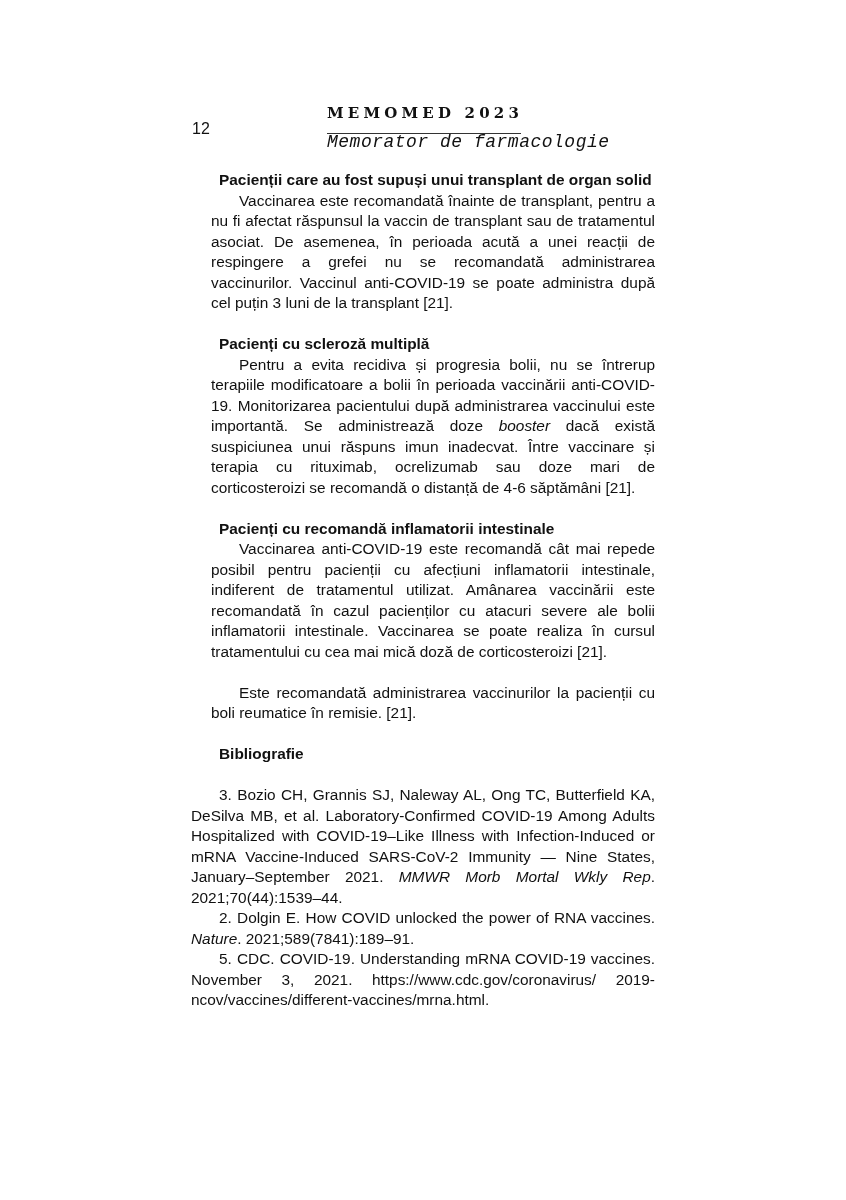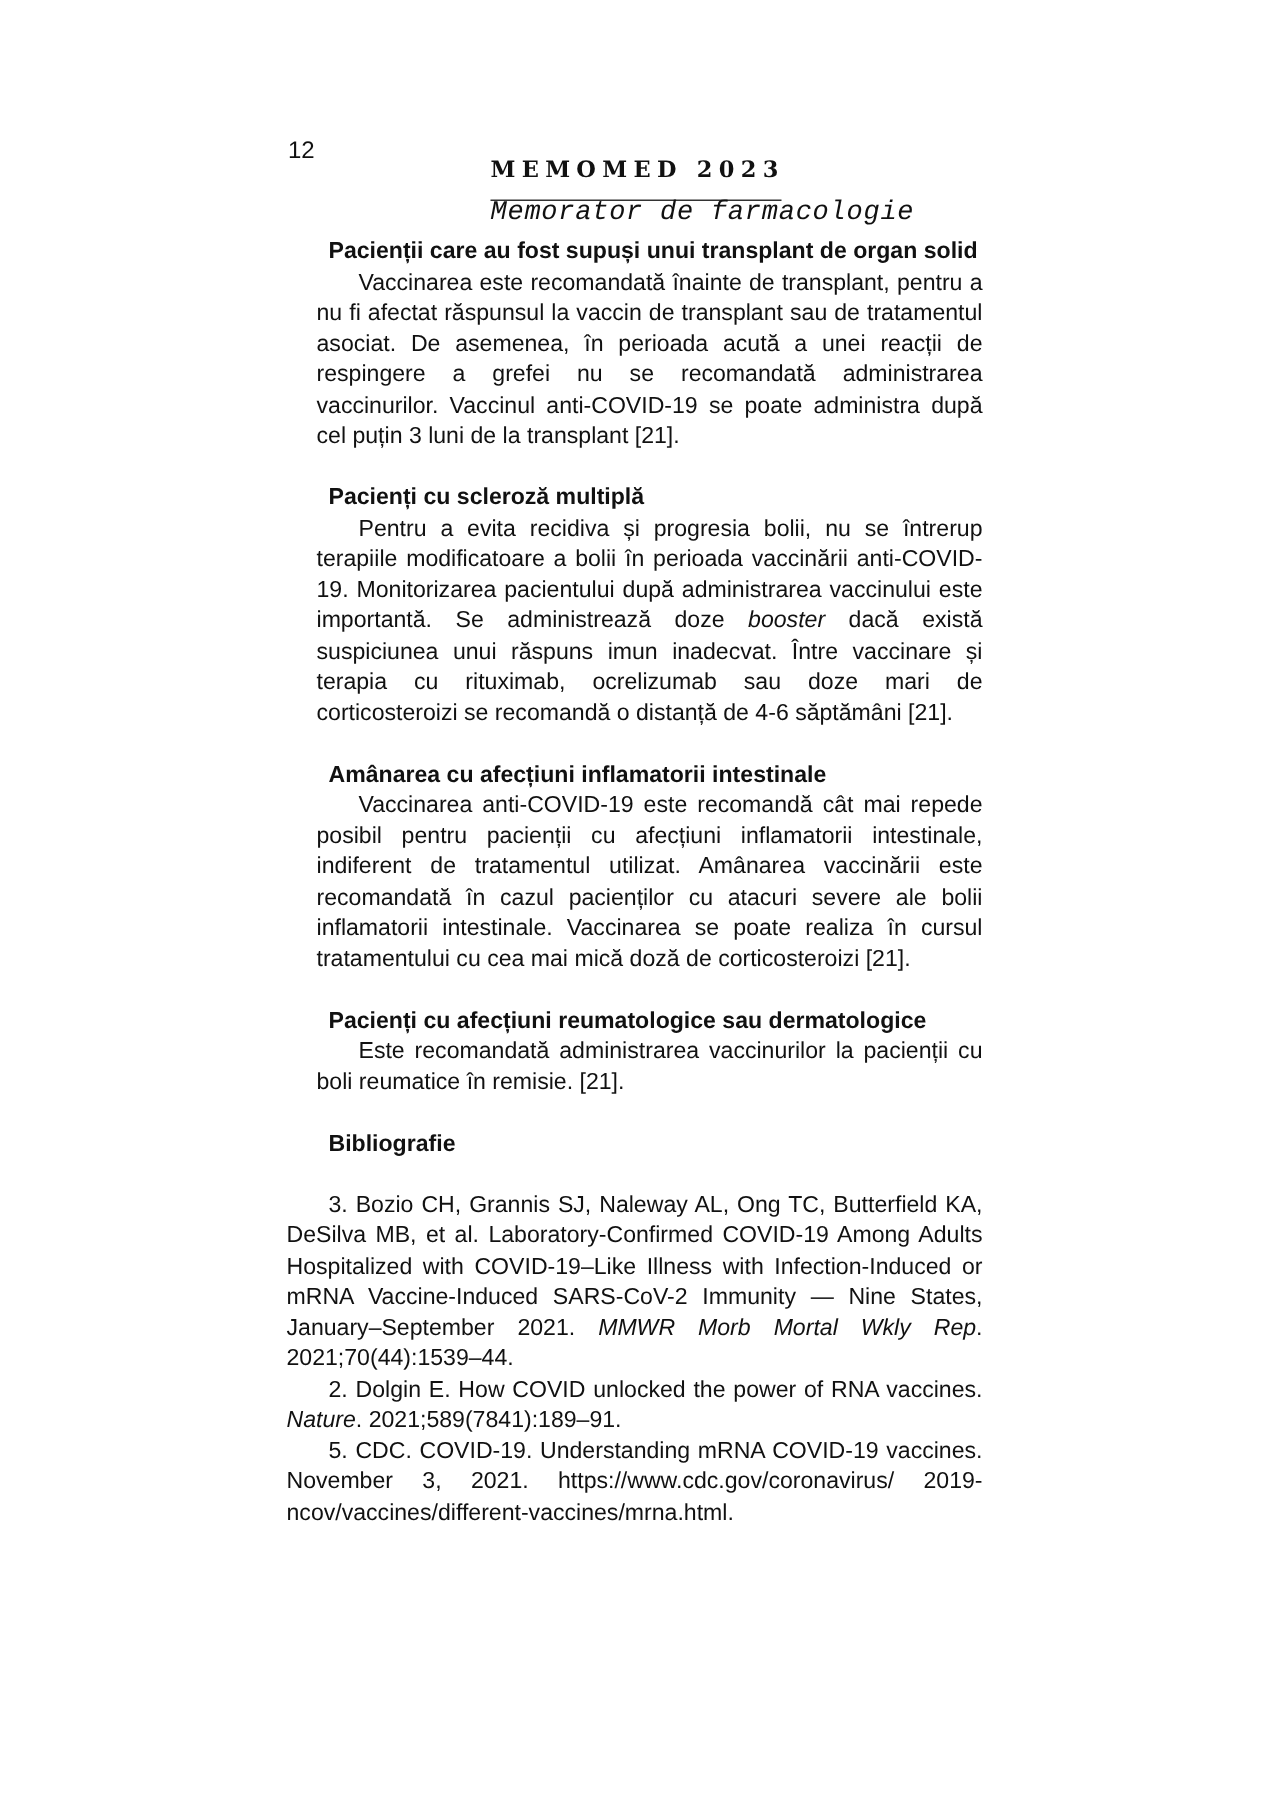--- a/index.html
+++ b/index.html
@@ -11,21 +11,21 @@
       width: 846px;
       height: 1200px;
       position: relative;
       overflow: hidden;
       color: #111111;
       font-family: "Liberation Sans", sans-serif;
     }
     .page-number {
       position: absolute;
       left: 192px;
-      top: 92px;
+      top: 120px;
       font-size: 16px;
       font-family: "Liberation Sans", sans-serif;
       color: #111;
     }
     .header-block {
       position: absolute;
       left: 327px;
       top: 104px;
       width: 194px;
     }
@@ -43,21 +43,21 @@
       font-family: Liberation Mono, monospace;
       font-style: italic;
       font-size: 18px;
       line-height: 17px;
       letter-spacing: 0.5px;
       white-space: nowrap;
     }
     .content {
       position: absolute;
       left: 191px;
-      top: 158px;
+      top: 170px;
       width: 464px;
       font-size: 15.4px;
       line-height: 20.5px;
       text-align: justify;
     }
     .section {
       margin-bottom: 20.5px;
     }
     .section-title {
       font-weight: bold;
@@ -94,26 +94,25 @@
     <div class="section-title">Pacienții care au fost supuși unui transplant de organ solid</div>
     <div class="para">Vaccinarea este recomandată înainte de transplant, pentru a nu fi afectat răspunsul la vaccin de transplant sau de tratamentul asociat. De asemenea, în perioada acută a unei reacții de respingere a grefei nu se recomandată administrarea vaccinurilor. Vaccinul anti-COVID-19 se poate administra după cel puțin 3 luni de la transplant [21].</div>
   </div>
 
   <div class="section">
     <div class="section-title">Pacienți cu scleroză multiplă</div>
     <div class="para"><span>Pentru a evita recidiva și progresia bolii, nu se întrerup terapiile modificatoare a bolii în perioada vaccinării anti-COVID-19. Monitorizarea pacientului după administrarea vaccinului este importantă. Se administrează doze </span><em>booster</em><span> dacă există suspiciunea unui răspuns imun inadecvat. Între vaccinare și terapia cu rituximab, ocrelizumab sau doze mari de corticosteroizi se recomandă o distanță de 4-6 săptămâni [21].</span></div>
   </div>
 
   <div class="section">
-    <div class="section-title">Amânarea cu afecțiuni inflamatorii intestinale</div>
+    <div class="section-title">Pacienți cu recomandă inflamatorii intestinale</div>
     <div class="para">Vaccinarea anti-COVID-19 este recomandă cât mai repede posibil pentru pacienții cu afecțiuni inflamatorii intestinale, indiferent de tratamentul utilizat. Amânarea vaccinării este recomandată în cazul pacienților cu atacuri severe ale bolii inflamatorii intestinale. Vaccinarea se poate realiza în cursul tratamentului cu cea mai mică doză de corticosteroizi [21].</div>
   </div>
 
   <div class="section">
-    <div class="section-title">Pacienți cu afecțiuni reumatologice sau dermatologice</div>
     <div class="para">Este recomandată administrarea vaccinurilor la pacienții cu boli reumatice în remisie. [21].</div>
   </div>
 
   <div class="bib-title">Bibliografie</div>
 
   <div class="bib-list">
     <div class="bib-item"><span>3. Bozio CH, Grannis SJ, Naleway AL, Ong TC, Butterfield KA, DeSilva MB, et al. Laboratory-Confirmed COVID-19 Among Adults Hospitalized with COVID-19–Like Illness with Infection-Induced or mRNA Vaccine-Induced SARS-CoV-2 Immunity — Nine States, January–September 2021. </span><span class="ref-italic">MMWR Morb Mortal Wkly Rep</span><span>. 2021;70(44):1539–44.</span></div>
     <div class="bib-item"><span>2. Dolgin E. How COVID unlocked the power of RNA vaccines. </span><span class="ref-italic">Nature</span><span>. 2021;589(7841):189–91.</span></div>
     <div class="bib-item"><span>5. CDC. COVID-19. Understanding mRNA COVID-19 vaccines. November 3, 2021. https://www.cdc.gov/coronavirus/ 2019-ncov/vaccines/different-vaccines/mrna.html.</span><span class="ref-italic"></span><span></span></div>
   </div>

